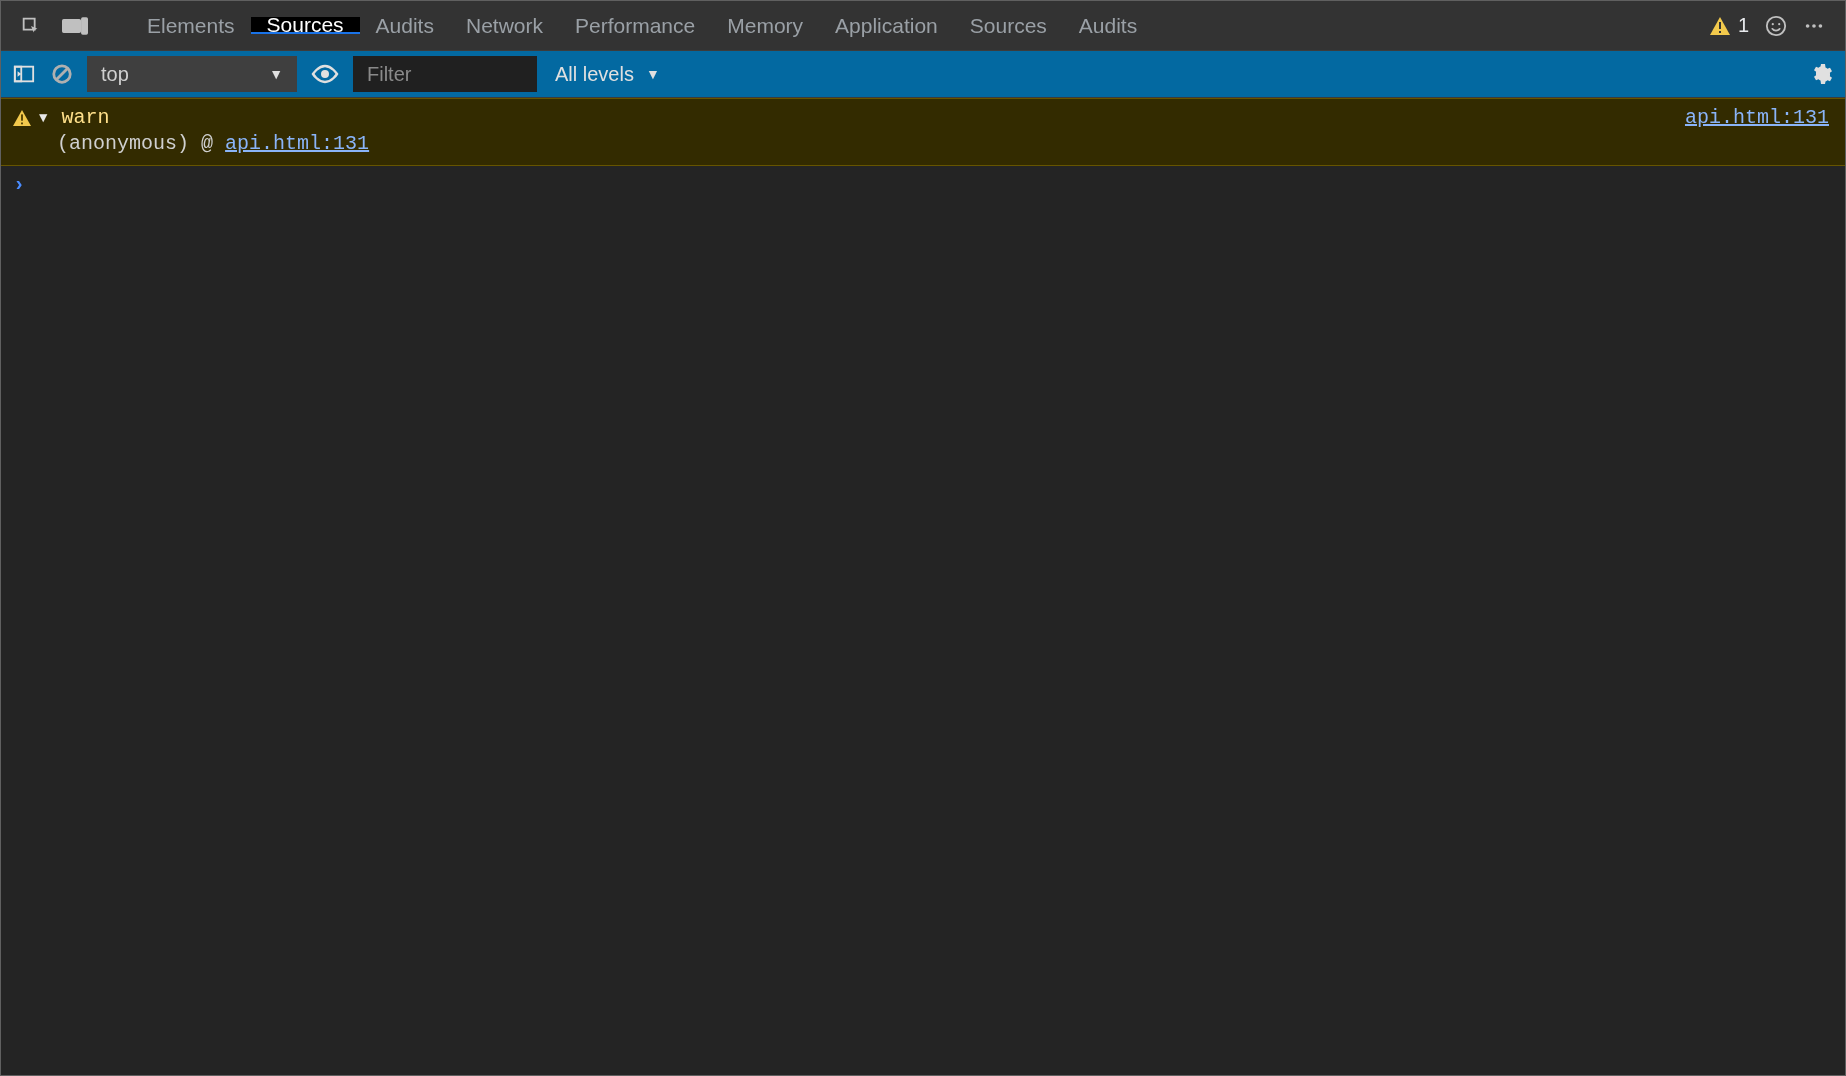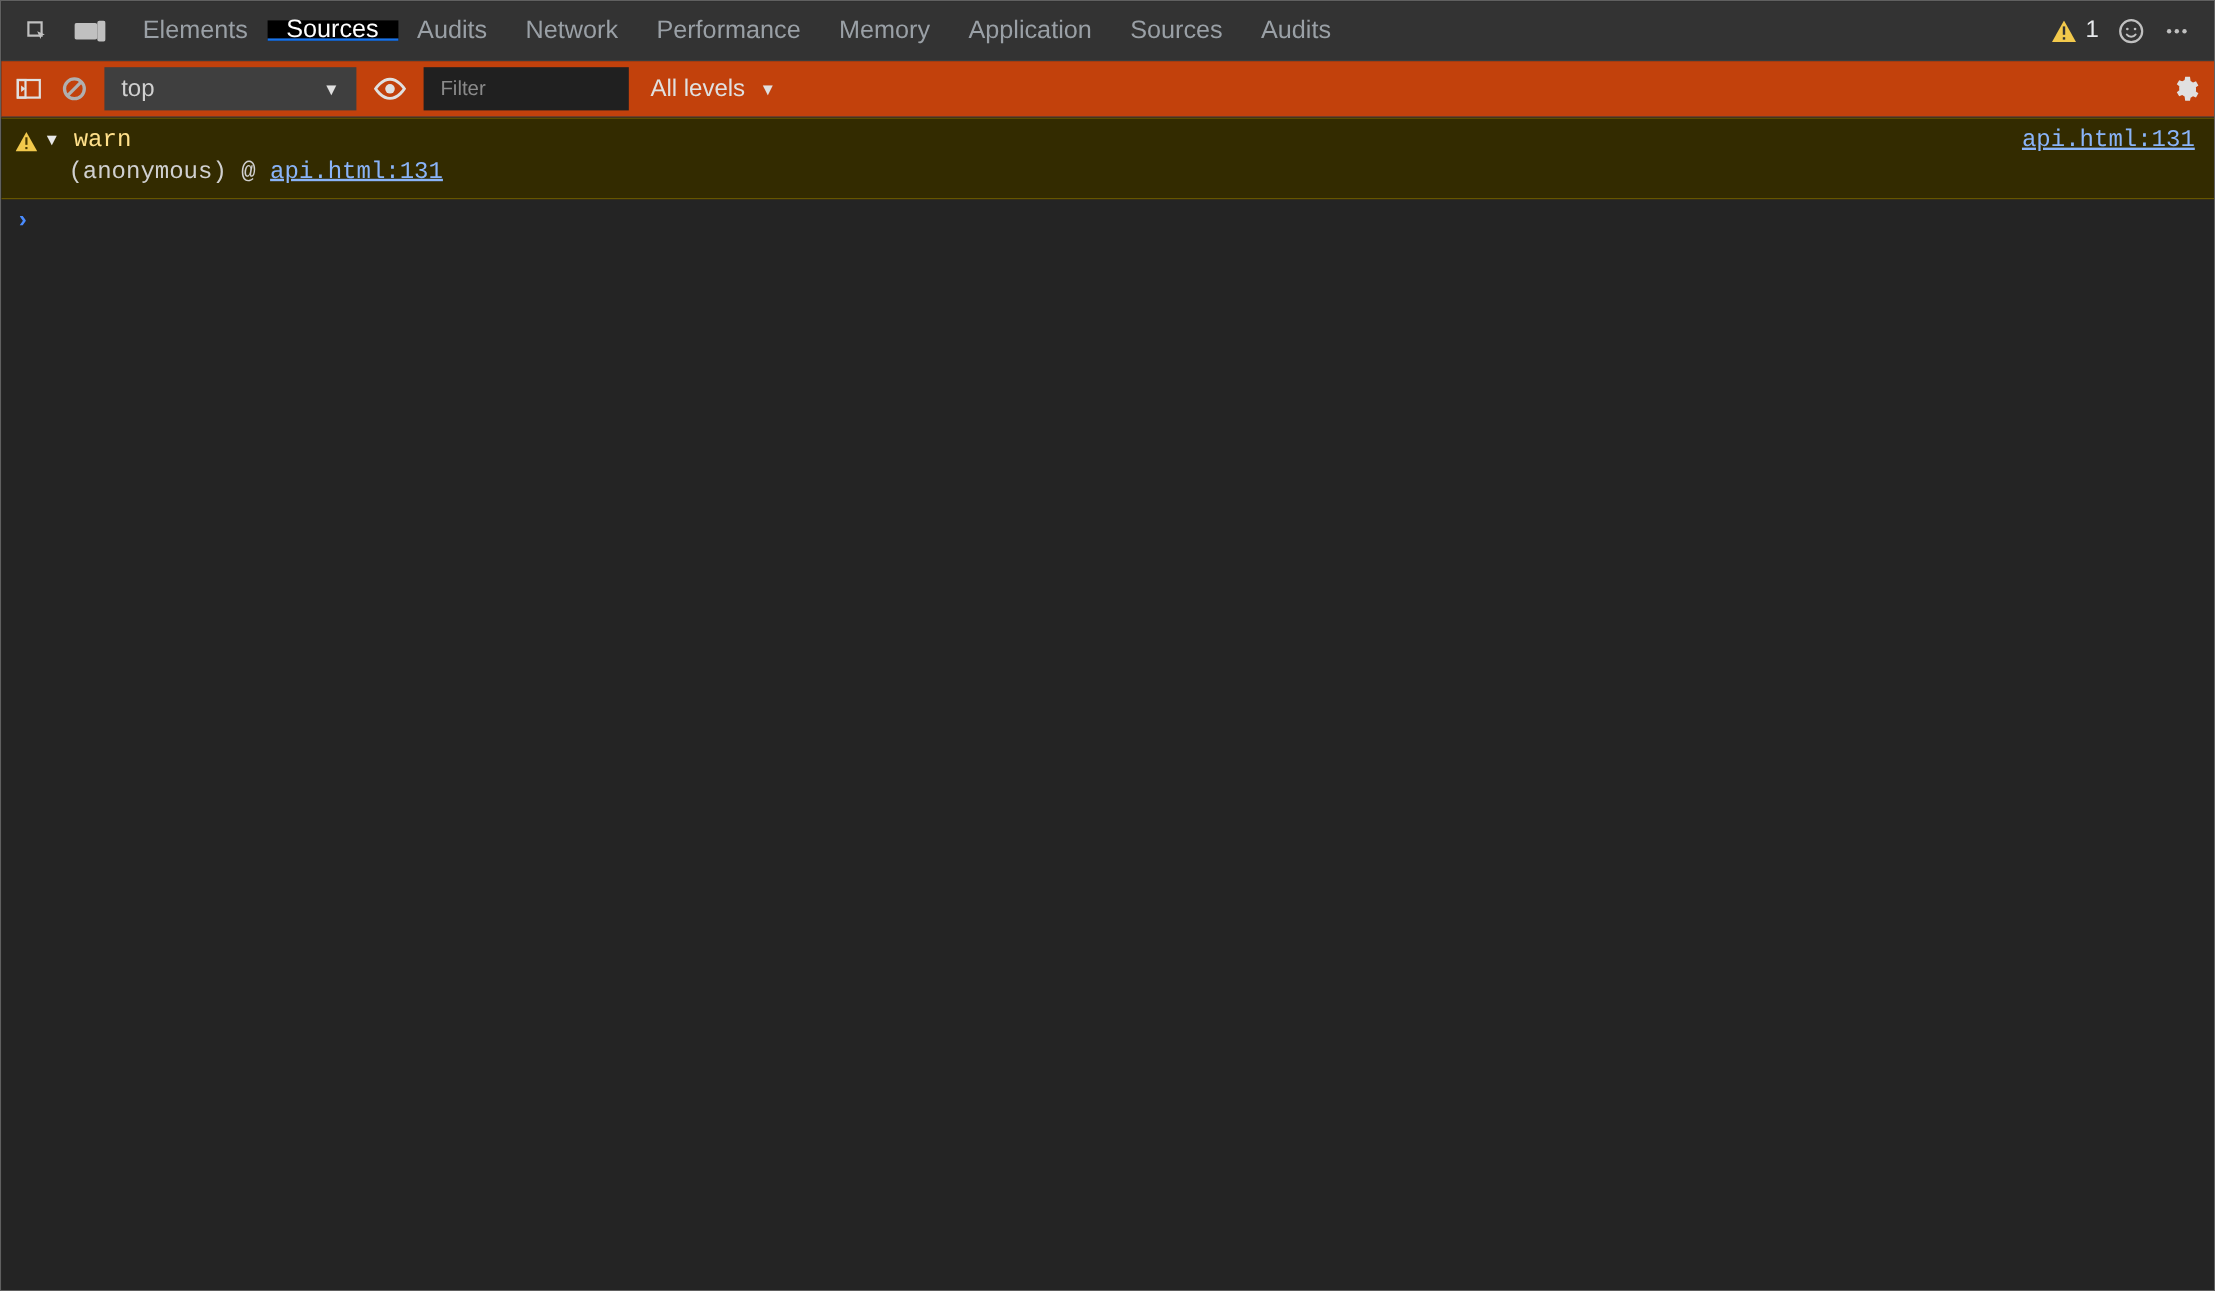--- a/index.html
+++ b/index.html
@@ -20,34 +20,35 @@
   
   .tabbar {
     height: 50px;
     background: #333333;
     border-bottom: 1px solid #3c3c3c;
     display: flex;
     align-items: stretch;
     padding: 16px 8px;
     color: #a0a0a0;
     font-size: 21px;
+    gap: 28px;
   }
   .tabbar-left { display: flex; align-items: center; }
   .tabbar-left .iconbtn { width: 44px; height: 100%; display: flex; align-items: center; justify-content: center; cursor: pointer; }
   .tabs { display: flex; align-items: stretch; margin-left: 6px; }
   .tab { padding: 0 16px; display: flex; align-items: center; height: 100%; cursor: pointer; color: #9aa0a6; }
   .tab.active { background: #000000; color: #ffffff; border-bottom: 2px solid #1a73e8; }
   .tabbar-right { margin-left: auto; display: flex; align-items: center; gap: 16px; padding-right: 12px; }
   .warn-badge { display: flex; align-items: center; gap: 8px; color: #e8eaed; font-size: 20px; }
   .iconbtn svg { display: block; }
 
   
   .toolbar {
     height: 47px;
-    background: #c2410c;
+    background: #0369a1;
     border-bottom: 1px solid #3c3c3c;
     display: flex;
     align-items: center;
     padding: 0 10px;
     gap: 12px;
     font-size: 20px;
   }
   .sidebar-icon { width: 26px; height: 26px; display:flex; align-items:center; justify-content:center; cursor:pointer;}
   .clear-icon { width:26px; height:26px; display:flex; align-items:center; justify-content:center; cursor:pointer;}
   .context-select {
@@ -66,23 +67,23 @@
     content: "▼";
     position: absolute; right: 14px; top: 50%; transform: translateY(-50%);
     color: #e0e0e0; font-size: 14px;
   }
   .eye-icon { width:32px; height:32px; display:flex; align-items:center; justify-content:center; cursor:pointer;}
   .filter-input {
     background: #202020;
     color: #d0d0d0;
     border: none;
     height: 36px;
-    width: 171px;
+    width: 184px;
     padding: 0 14px;
-    font-size: 17px;
+    font-size: 20px;
   }
   .filter-input::placeholder { color: #8a8a8a; }
   .levels-select {
     color: #e0e0e0;
     font-size: 20px;
     display: flex; align-items: center; gap: 12px;
     cursor: pointer;
     padding: 0 6px;
   }
   .levels-select .caret { font-size: 14px; }

